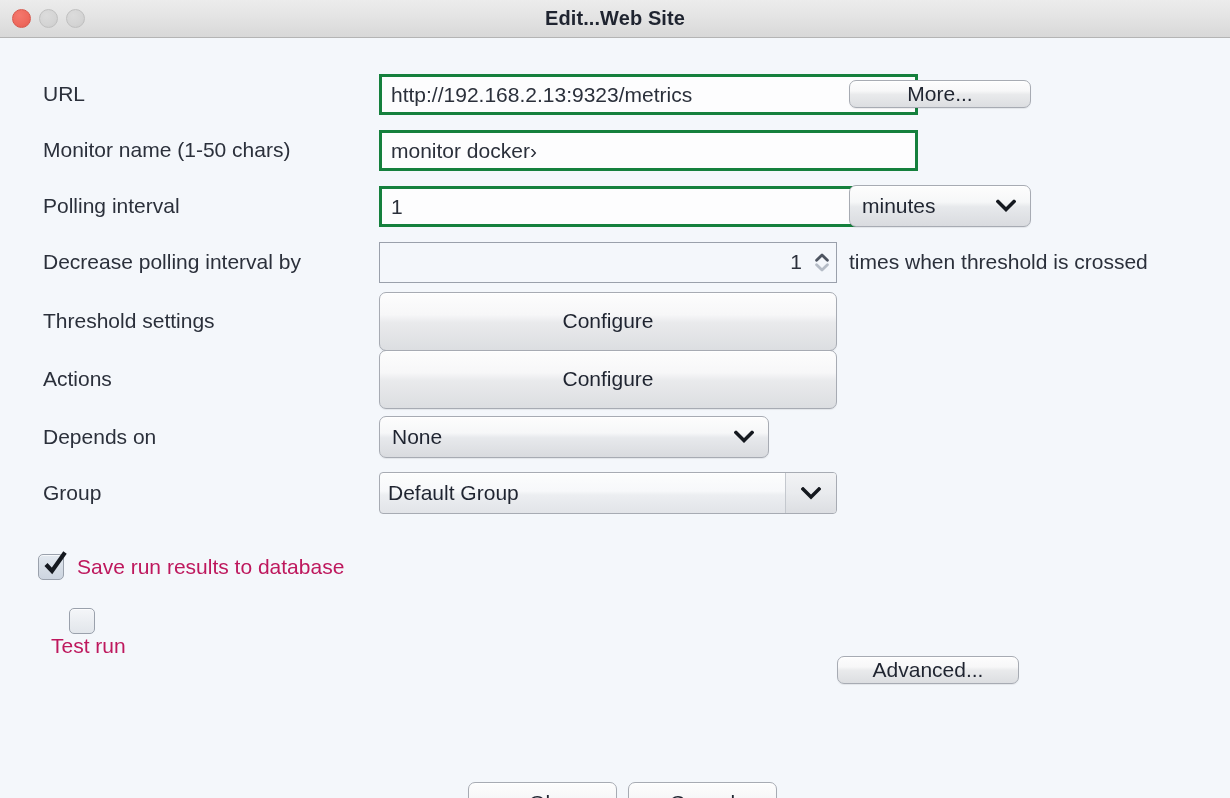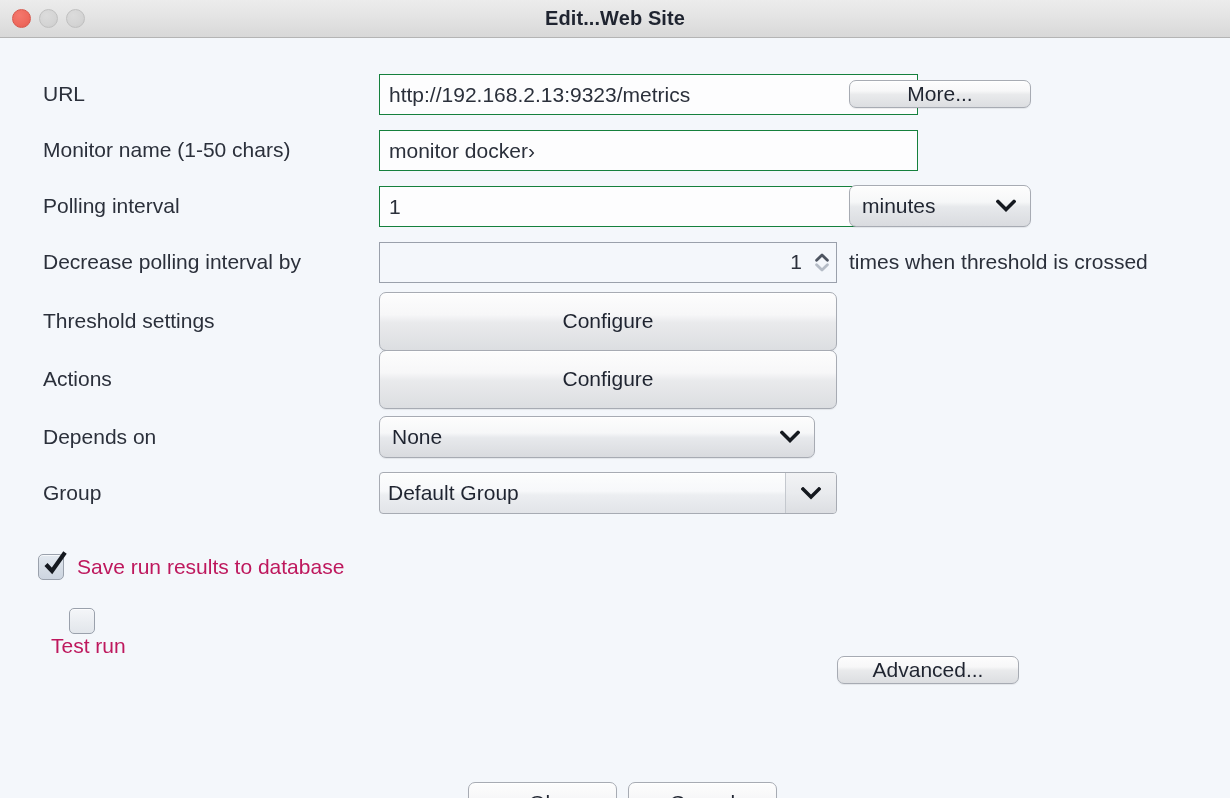--- a/index.html
+++ b/index.html
@@ -96,21 +96,21 @@
     position: absolute;
     left: 837px;
   }
 
   
   .textbox {
     box-sizing: border-box;
     width: 539px;
     height: 41px;
     background: #fdfdfe;
-    border: 1px solid #15803d;
+    border: 3px solid #15803d;
     font-size: 21px;
     color: #2b303b;
     display: flex;
     align-items: center;
     padding: 0 9px;
     line-height: 1;
   }
 
   
   .spinbox {
@@ -185,21 +185,21 @@
     font-size: 21px;
     color: #1f2430;
     display: flex;
     align-items: center;
     padding-left: 12px;
     cursor: pointer;
     box-shadow: 0 1px 0 rgba(255,255,255,0.85) inset, 0 1px 1px rgba(0,0,0,0.07);
     user-select: none;
   }
   .popup.wide {
-    width: 436px;
+    width: 390px;
   }
   .popup .arrow {
     position: absolute;
     right: 14px;
     top: 50%;
     transform: translateY(-50%);
     width: 20px;
     height: 13px;
   }
 

